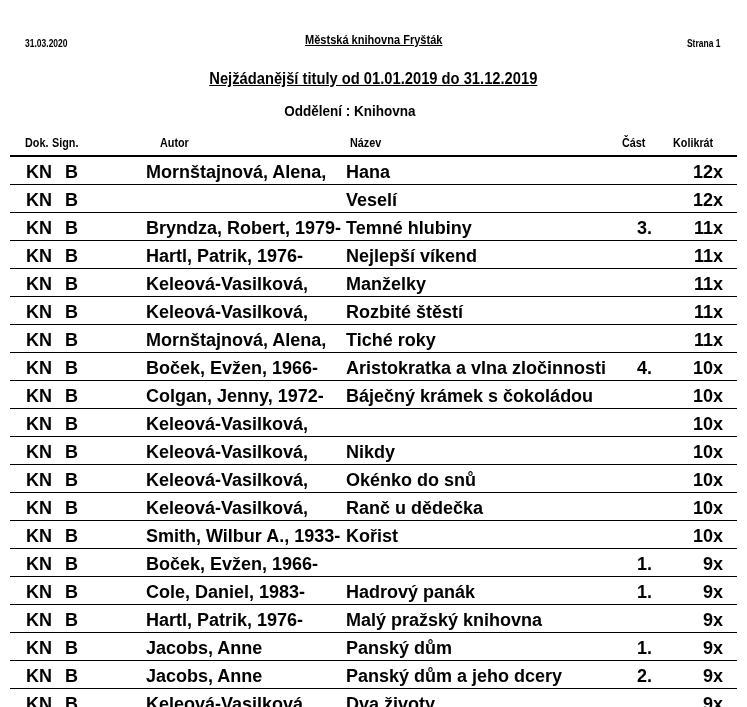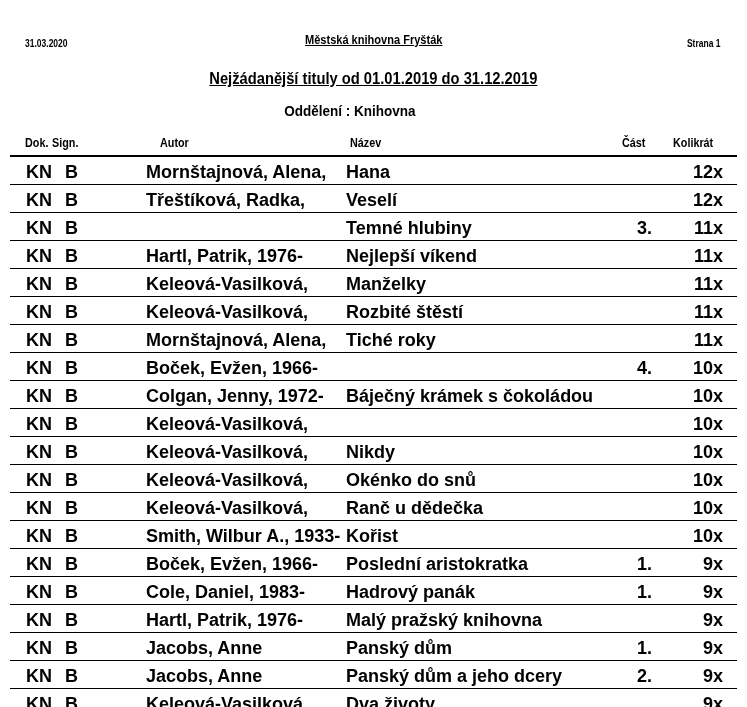--- a/index.html
+++ b/index.html
@@ -54,28 +54,28 @@
       <span class="c-dok">KN</span>
       <span class="c-sign">B</span>
       <span class="c-autor">Mornštajnová, Alena,</span>
       <span class="c-nazev">Hana</span>
       <span class="c-cast"></span>
       <span class="c-kol">12x</span>
     </div>
     <div class="row">
       <span class="c-dok">KN</span>
       <span class="c-sign">B</span>
-      <span class="c-autor">Třeštíková, Radka,</span>
       <span class="c-nazev">Veselí</span>
       <span class="c-cast"></span>
       <span class="c-kol">12x</span>
     </div>
     <div class="row">
       <span class="c-dok">KN</span>
       <span class="c-sign">B</span>
+      <span class="c-autor">Bryndza, Robert, 1979-</span>
       <span class="c-nazev">Temné hlubiny</span>
       <span class="c-cast">3.</span>
       <span class="c-kol">11x</span>
     </div>
     <div class="row">
       <span class="c-dok">KN</span>
       <span class="c-sign">B</span>
       <span class="c-autor">Hartl, Patrik, 1976-</span>
       <span class="c-nazev">Nejlepší víkend</span>
       <span class="c-cast"></span>
@@ -102,20 +102,21 @@
       <span class="c-sign">B</span>
       <span class="c-autor">Mornštajnová, Alena,</span>
       <span class="c-nazev">Tiché roky</span>
       <span class="c-cast"></span>
       <span class="c-kol">11x</span>
     </div>
     <div class="row">
       <span class="c-dok">KN</span>
       <span class="c-sign">B</span>
       <span class="c-autor">Boček, Evžen, 1966-</span>
+      <span class="c-nazev">Aristokratka a vlna zločinnosti</span>
       <span class="c-cast">4.</span>
       <span class="c-kol">10x</span>
     </div>
     <div class="row">
       <span class="c-dok">KN</span>
       <span class="c-sign">B</span>
       <span class="c-autor">Colgan, Jenny, 1972-</span>
       <span class="c-nazev">Báječný krámek s čokoládou</span>
       <span class="c-cast"></span>
       <span class="c-kol">10x</span>
@@ -156,21 +157,20 @@
       <span class="c-sign">B</span>
       <span class="c-autor">Smith, Wilbur A., 1933-</span>
       <span class="c-nazev">Kořist</span>
       <span class="c-cast"></span>
       <span class="c-kol">10x</span>
     </div>
     <div class="row">
       <span class="c-dok">KN</span>
       <span class="c-sign">B</span>
       <span class="c-autor">Boček, Evžen, 1966-</span>
-      <span class="c-nazev">Poslední aristokratka</span>
       <span class="c-cast">1.</span>
       <span class="c-kol">9x</span>
     </div>
     <div class="row">
       <span class="c-dok">KN</span>
       <span class="c-sign">B</span>
       <span class="c-autor">Cole, Daniel, 1983-</span>
       <span class="c-nazev">Hadrový panák</span>
       <span class="c-cast">1.</span>
       <span class="c-kol">9x</span>

